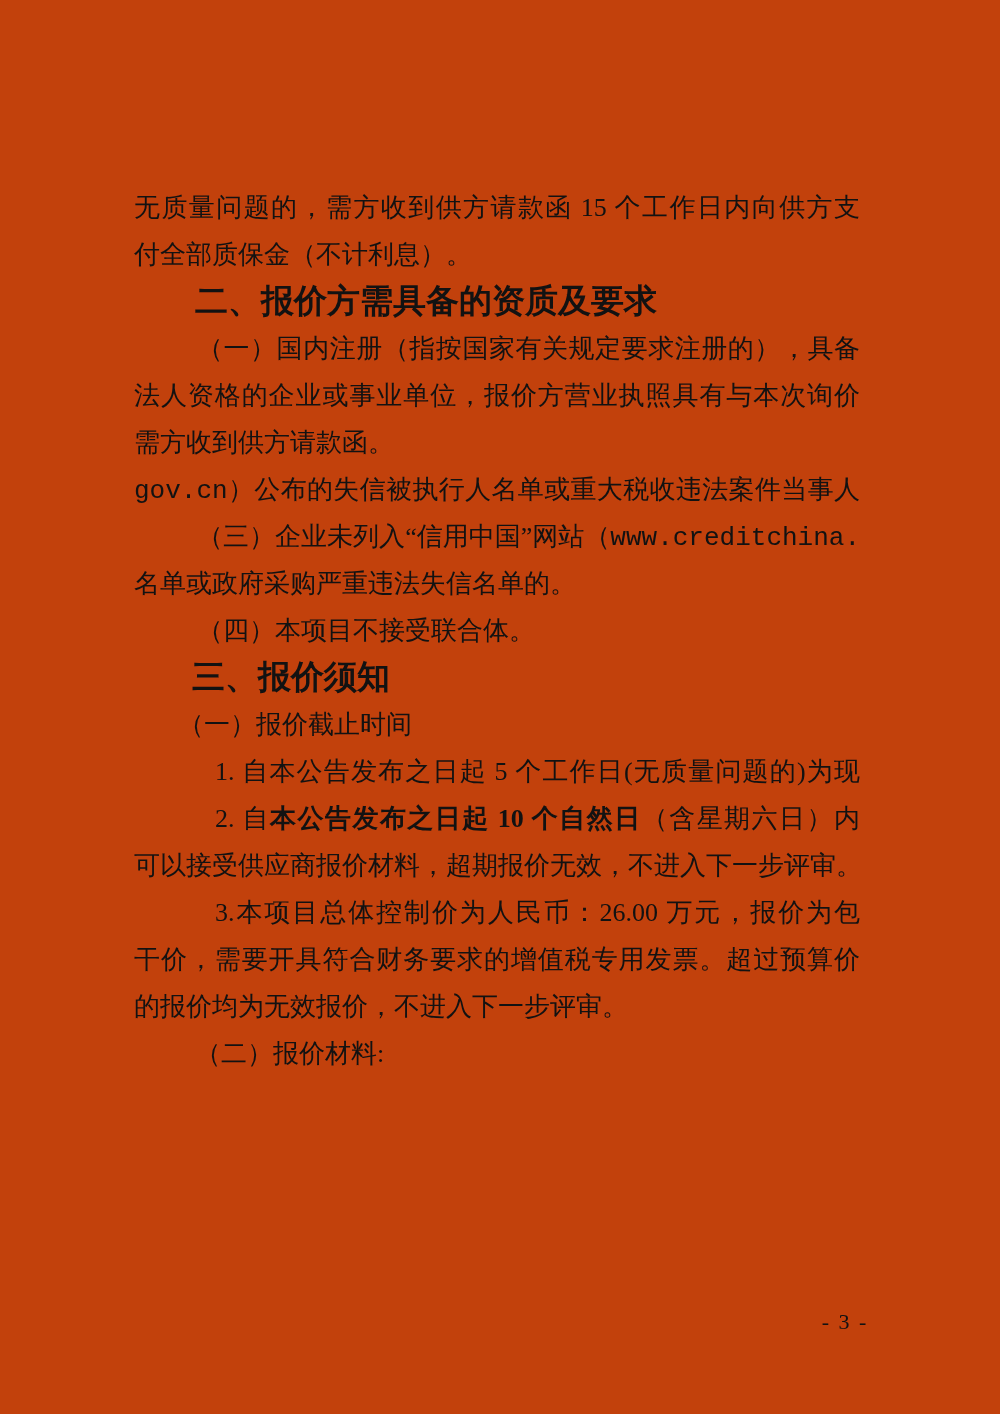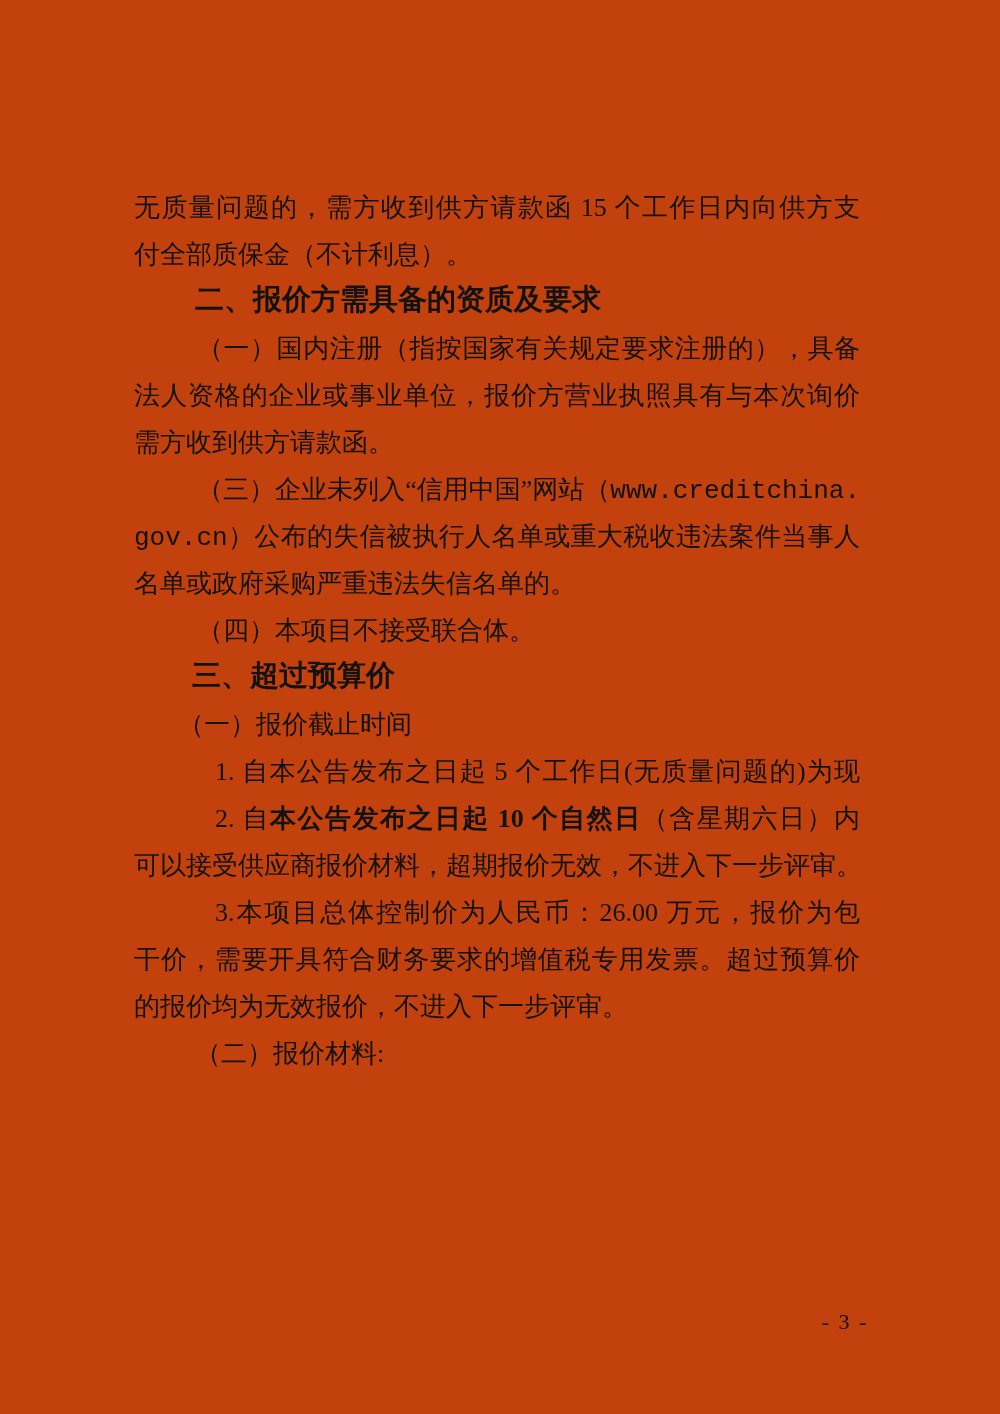--- a/index.html
+++ b/index.html
@@ -22,23 +22,23 @@
   .para { margin:0; }
   .line { height:47px; }
   .line:not(.just) { white-space:nowrap; }
   .just { text-align:justify; text-align-last:justify; }
   .ind-item    { padding-left:63px; }
   .ind-heading { padding-left:61px; }
   .ind-heading2{ padding-left:58px; }
   .ind-sub     { padding-left:44px; }
   .ind-num     { padding-left:81px; }
   .heading {
-    font-family:Liberation Mono, monospace;
+    font-family:Liberation Serif, serif;
     font-weight:700;
-    font-size:29px;
+    font-size:33px;
   }
   .seg { }
   .b { font-weight:700; }
   .u {
     text-underline-offset:6px;
     text-decoration-thickness:1.5px;
   }
   .b.u { text-decoration-thickness:2.5px; }
   .mono { font-family:"Liberation Mono","DejaVu Sans Mono",monospace; }
   .footer {
@@ -62,29 +62,29 @@
       </div>
       <div class="para">
         <div class="line ind-heading heading"><span class="seg">二、报价方需具备的资质及要求</span></div>
       </div>
       <div class="para">
         <div class="line ind-item just"><span class="seg">（一）国内注册（指按国家有关规定要求注册的），具备</span></div>
         <div class="line ind-none just"><span class="seg">法人资格的企业或事业单位，报价方营业执照具有与本次询价</span></div>
         <div class="line ind-none"><span class="seg">需方收到供方请款函。</span></div>
       </div>
       <div class="para">
+        <div class="line ind-none just"><span class="seg mono">gov.cn</span><span class="seg">）公布的失信被执行人名单或重大税收违法案件当事人</span></div>
         <div class="line ind-item just"><span class="seg">（三）企业未列入“信用中国”网站（</span><span class="seg mono">www.creditchina.</span></div>
-        <div class="line ind-none just"><span class="seg mono">gov.cn</span><span class="seg">）公布的失信被执行人名单或重大税收违法案件当事人</span></div>
         <div class="line ind-none"><span class="seg">名单或政府采购严重违法失信名单的。</span></div>
       </div>
       <div class="para">
         <div class="line ind-item"><span class="seg">（四）本项目不接受联合体。</span></div>
       </div>
       <div class="para">
-        <div class="line ind-heading2 heading"><span class="seg">三、超过预算价</span></div>
+        <div class="line ind-heading2 heading"><span class="seg">三、报价须知</span></div>
       </div>
       <div class="para">
         <div class="line ind-sub"><span class="seg">（一）报价截止时间</span></div>
       </div>
       <div class="para">
         <div class="line ind-num just"><span class="seg">1. </span><span class="seg">自</span><span class="seg u">本公告发布之日起 5 个工作日</span><span class="seg">(无质量问题的)为现</span></div>
       </div>
       <div class="para">
         <div class="line ind-num just"><span class="seg">2. </span><span class="seg">自</span><span class="seg b u">本公告发布之日起 10 个自然日</span><span class="seg">（含星期六日）内</span></div>
         <div class="line ind-none"><span class="seg">可以接受供应商报价材料，超期报价无效，不进入下一步评审。</span></div>

